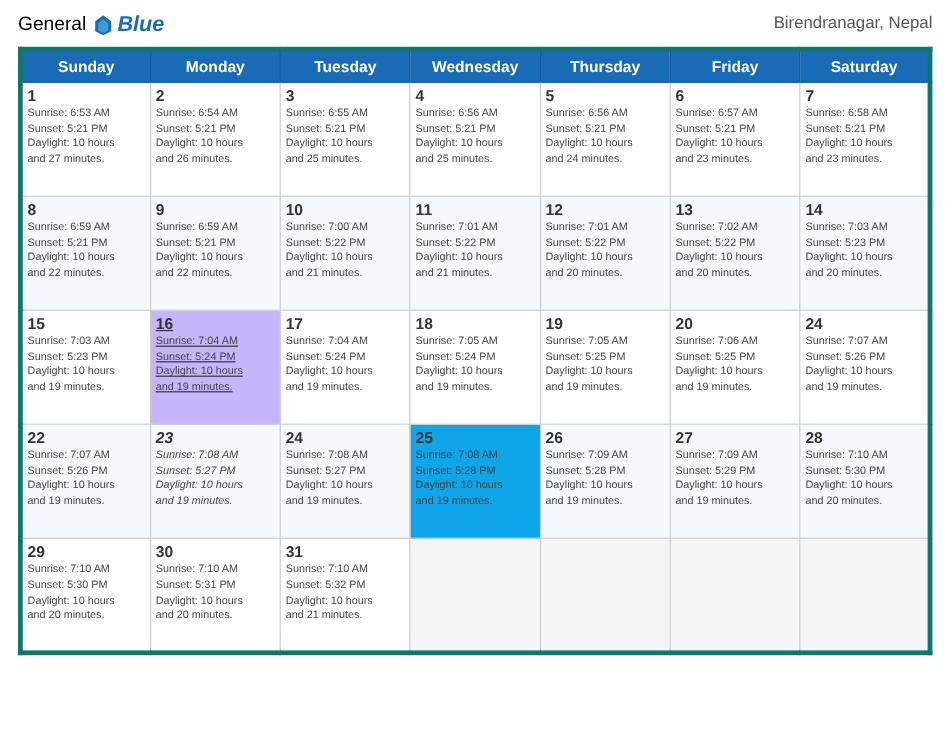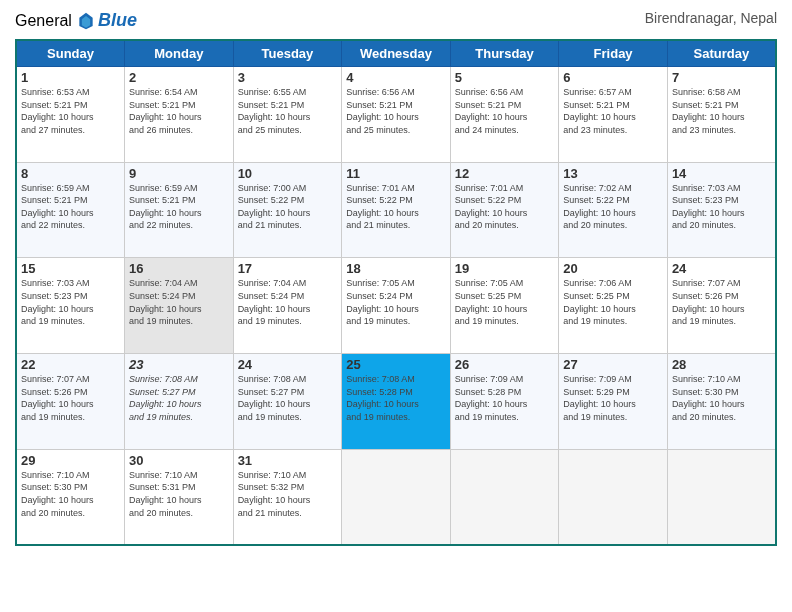--- a/index.html
+++ b/index.html
@@ -45,21 +45,21 @@
       font-size: 32px;
       font-weight: bold;
       color: #333;
     }
     .location {
       font-size: 14px;
       color: #555;
     }
     .calendar {
       flex: 1;
-      border: 2px solid #0f766e;
+      border: 4px solid #0f766e;
       border-collapse: collapse;
       width: 100%;
       table-layout: fixed;
     }
     .calendar th {
       background: #1a6bb5;
       color: white;
       text-align: center;
       padding: 5px 2px;
       font-size: 13px;
@@ -190,21 +190,21 @@
           <td style="background: rgb(245, 248, 253);">
         <span class="day-num">14</span>
         <span class="day-info">Sunrise: 7:03 AM<br>Sunset: 5:23 PM<br>Daylight: 10 hours<br>and 20 minutes.</span>
       </td>
         </tr>
         <tr>
           <td style="background: rgb(255, 255, 255);">
         <span class="day-num">15</span>
         <span class="day-info">Sunrise: 7:03 AM<br>Sunset: 5:23 PM<br>Daylight: 10 hours<br>and 19 minutes.</span>
       </td>
-          <td style="background: #e5e5e5;">
+          <td style="background: #c4b5fd; text-decoration: underline;">
         <span class="day-num">16</span>
         <span class="day-info">Sunrise: 7:04 AM<br>Sunset: 5:24 PM<br>Daylight: 10 hours<br>and 19 minutes.</span>
       </td>
           <td style="background: rgb(255, 255, 255);">
         <span class="day-num">17</span>
         <span class="day-info">Sunrise: 7:04 AM<br>Sunset: 5:24 PM<br>Daylight: 10 hours<br>and 19 minutes.</span>
       </td>
           <td style="background: rgb(255, 255, 255);">
         <span class="day-num">18</span>
         <span class="day-info">Sunrise: 7:05 AM<br>Sunset: 5:24 PM<br>Daylight: 10 hours<br>and 19 minutes.</span>

